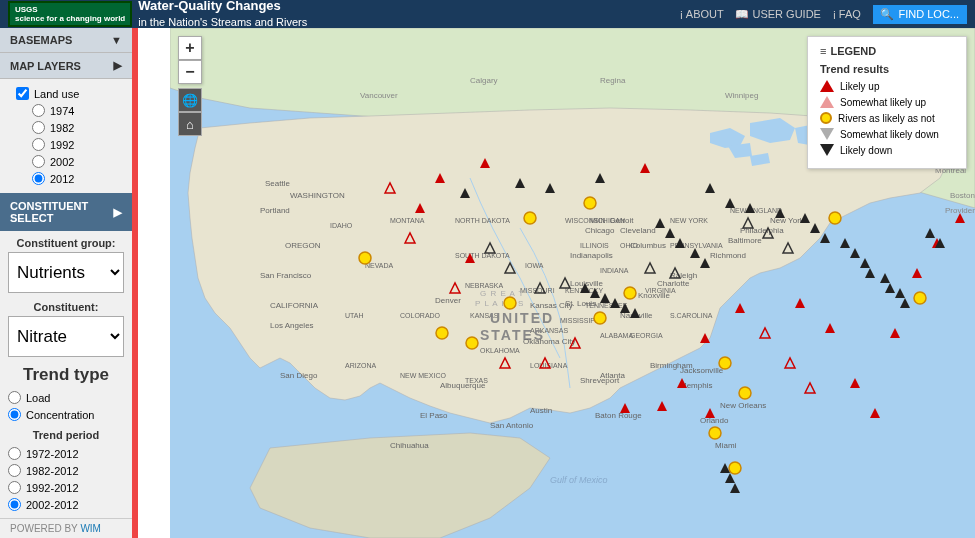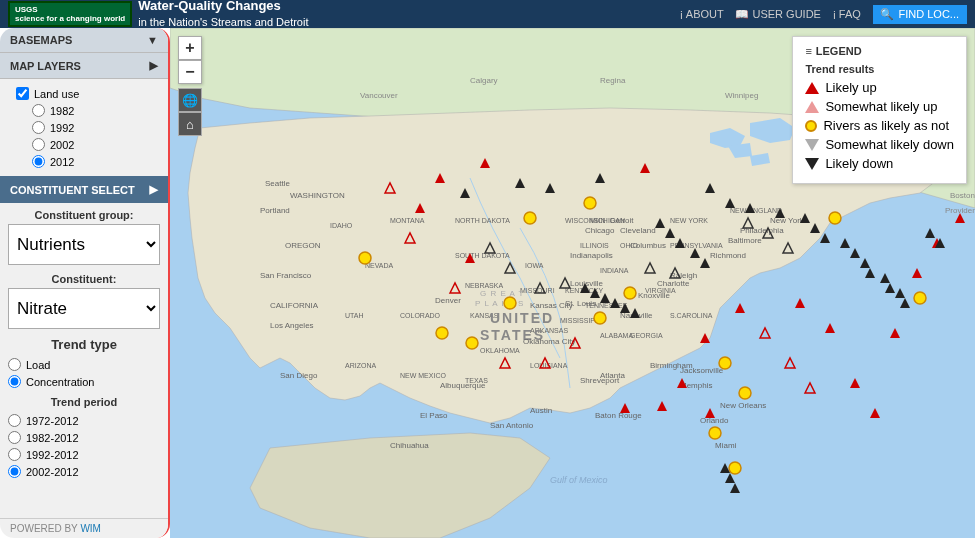--- a/index.html
+++ b/index.html
@@ -22,22 +22,22 @@
     .header-title strong { font-size: 13px; display: block; }
     #header-right { display: flex; align-items: center; gap: 12px; }
     .header-nav-item { color: #ccc; font-size: 11px; display: flex; align-items: center; gap: 3px; cursor: pointer; }
     .find-loc-btn {
       background: #2196F3; color: white; padding: 3px 8px; font-size: 11px;
       border: none; cursor: pointer; display: flex; align-items: center; gap: 4px;
     }
 
     
     #sidebar {
-      position: absolute; top: 28px; left: 0; width: 170px; height: 510px;
-      background: #f0f0f0; z-index: 50; overflow-y: auto; border-right: 2px solid #ef4444; border-radius: 14px;
+      position: absolute; top: 28px; left: 0; width: 138px; height: 510px;
+      background: #f0f0f0; z-index: 50; overflow-y: auto; border-right: 6px solid #ef4444;
     }
     .sidebar-section-header {
       background: #d0d8e0; color: #333; font-size: 11px; font-weight: bold;
       padding: 6px 10px; display: flex; align-items: center; justify-content: space-between;
       cursor: pointer; border-bottom: 1px solid #bbb;
     }
     .sidebar-content { padding: 6px 8px; }
 
     .layer-item { display: flex; align-items: center; gap: 5px; padding: 2px 0; font-size: 11px; cursor: pointer; margin-left: 8px; }
     .layer-item input[type=checkbox], .layer-item input[type=radio] { margin: 0; cursor: pointer; }
@@ -49,21 +49,21 @@
     }
 
     .form-group { margin-bottom: 8px; }
     .form-label { font-size: 11px; font-weight: bold; color: #333; text-align: center; display: block; margin-bottom: 3px; }
     .form-select {
       width: 100%; padding: 9px 4px; font-size: 17px; border: 1px solid #aaa;
       background: white; cursor: pointer;
     }
 
     .trend-type-section { margin: 6px 0; }
-    .trend-type-title { font-size: 13px; font-weight: bold; color: #333; text-align: center; margin-bottom: 4px; }
+    .trend-type-title { font-size: 17px; font-weight: bold; color: #333; text-align: center; margin-bottom: 4px; }
     .radio-item { display: flex; align-items: center; gap: 5px; padding: 2px 0; font-size: 11px; cursor: pointer; }
     .radio-item input { margin: 0; cursor: pointer; }
 
     .trend-period-section { margin: 6px 0; }
     .trend-period-title { font-size: 11px; font-weight: bold; color: #333; text-align: center; margin-bottom: 4px; }
 
     .powered-by {
       position: absolute; bottom: 0; left: 0; width: 170px; background: #f0f0f0;
       padding: 4px 10px; font-size: 10px; color: #888; border-top: 1px solid #ccc; text-align: left;
     }
@@ -101,21 +101,21 @@
     #legend {
       position: absolute; top: 8px; right: 8px; z-index: 10;
       background: white; border: 1px solid #ccc; padding: 8px 12px;
       box-shadow: 1px 1px 4px rgba(0,0,0,0.2); min-width: 160px;
     }
     .legend-header {
       font-size: 11px; font-weight: bold; color: #333; margin-bottom: 6px;
       display: flex; align-items: center; gap: 4px;
     }
     .legend-title { font-size: 11px; font-weight: bold; color: #333; margin-bottom: 5px; }
-    .legend-item { display: flex; align-items: center; gap: 6px; margin-bottom: 4px; font-size: 13px; }
+    .legend-item { display: flex; align-items: center; gap: 6px; margin-bottom: 4px; font-size: 10px; }
 
     
     #map-svg {
       position: absolute; top: 0; left: 0; width: 100%; height: 100%;
     }
 
     
     .us-land { fill: #e8e4d0; stroke: #aaa; stroke-width: 0.5; }
     .water { fill: #a8d0f0; }
     .canada-land { fill: #d8e8c8; stroke: #aaa; stroke-width: 0.5; }
@@ -133,21 +133,21 @@
 
 <div id="header">
   <div id="header-left">
     <div id="usgs-logo">
       <div class="usgs-badge">
         <span>USGS</span>
         <span>science for a changing world</span>
       </div>
       <div class="header-title">
         <strong>Water-Quality Changes</strong>
-        <span>in the Nation's Streams and Detroit</span>
+        <span>in the Nation's Streams and Rivers</span>
       </div>
     </div>
   </div>
   <div id="header-right">
     <div class="header-nav-item">
       <span>ℹ</span>
       <span>ABOUT</span>
     </div>
     <div class="header-nav-item">
       <span>📖</span>
@@ -176,20 +176,24 @@
       <span>▶</span>
     </div>
   </div>
 
   <div class="sidebar-content">
     <div class="layer-item">
       <input type="checkbox" checked="" style="">
       <span>Land use</span>
     </div>
     <div style="padding-left: 16px;">
+      <div class="layer-item">
+        <input type="radio" name="year" style="">
+        <span>1974</span>
+      </div>
       <div class="layer-item">
         <input type="radio" name="year" style="">
         <span>1982</span>
       </div>
       <div class="layer-item">
         <input type="radio" name="year" style="">
         <span>1992</span>
       </div>
       <div class="layer-item">
         <input type="radio" name="year" style="">

